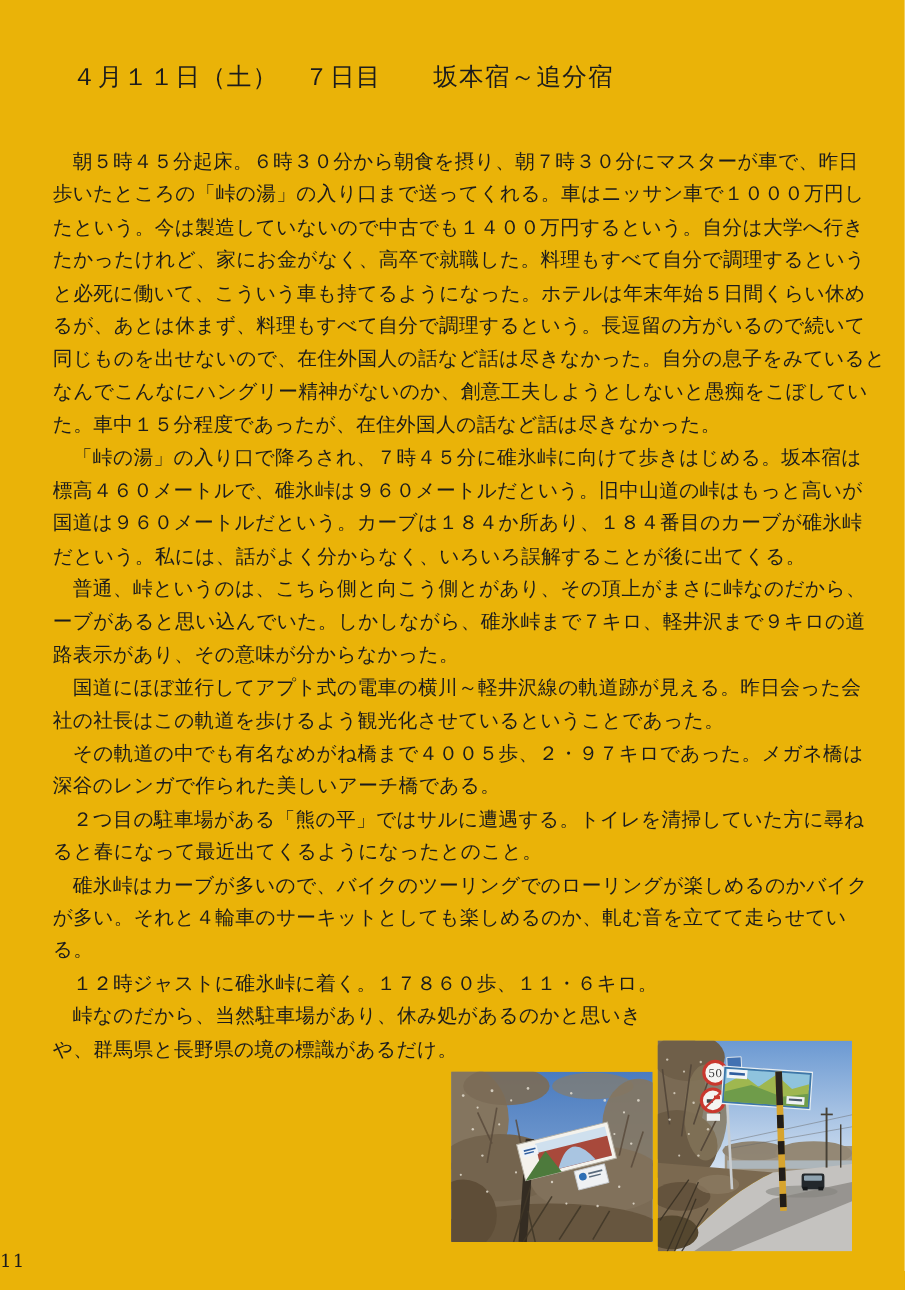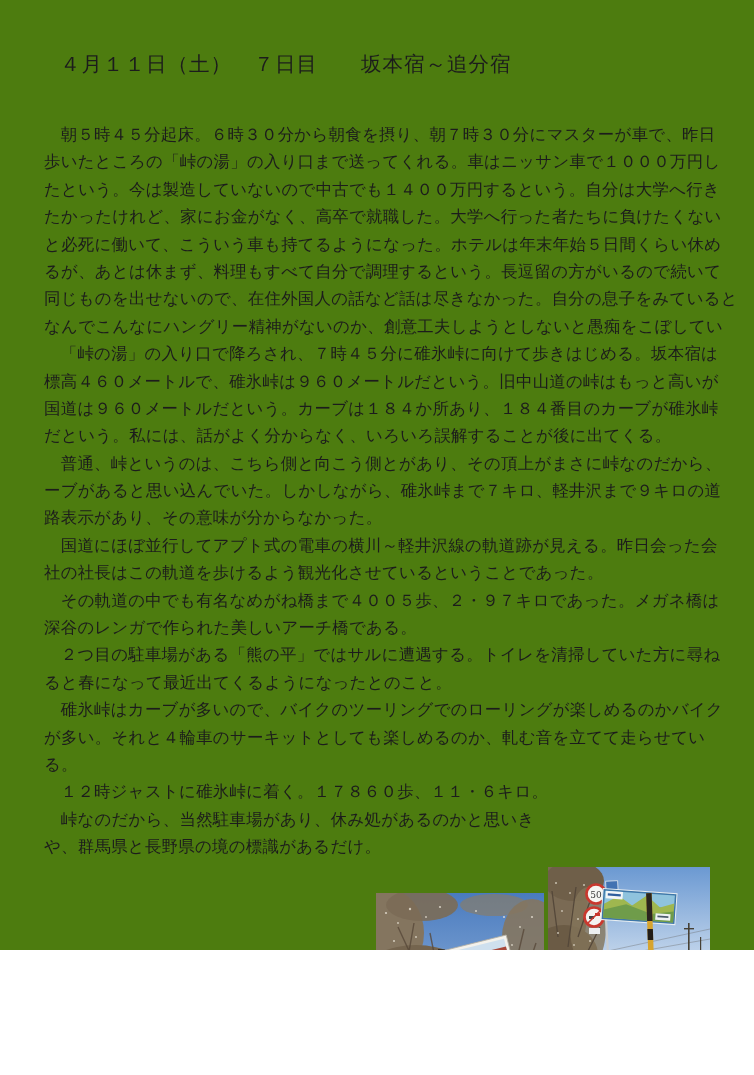--- a/index.html
+++ b/index.html
@@ -1,17 +1,17 @@
 <!DOCTYPE html>
 <html><head>
 <meta charset="utf-8">
 <style>
   html,body{margin:0;padding:0;background:#ffffff;}
   .page{
-    position:relative;width:754px;height:950px;background:#4d7c0f;overflow:hidden;
+    position:relative;width:754px;height:1075px;background:#eab308;overflow:hidden;
     font-family:"DejaVu Serif","Liberation Serif",serif;color:#1c1c1c;
   }
   .doc-title{
     position:absolute;left:60px;top:50px;margin:0;
     font-size:20.5px;font-weight:normal;letter-spacing:1px;white-space:nowrap;
   }
   .body-text{
     position:absolute;left:44px;top:121px;width:676px;
     font-size:16.4px;line-height:27.4px;letter-spacing:0.3px;
   }
@@ -29,25 +29,26 @@
 <body>
 
 <div class="page">
 
   <h1 class="doc-title">４月１１日（土）　７日目　　坂本宿～追分宿</h1>
 
   <div class="body-text">
       <div class="body-line">　朝５時４５分起床。６時３０分から朝食を摂り、朝７時３０分にマスターが車で、昨日</div>
       <div class="body-line">歩いたところの「峠の湯」の入り口まで送ってくれる。車はニッサン車で１０００万円し</div>
       <div class="body-line">たという。今は製造していないので中古でも１４００万円するという。自分は大学へ行き</div>
-      <div class="body-line">たかったけれど、家にお金がなく、高卒で就職した。大学へ行った者たちに負けたくない</div>
+      <div class="body-line">たかったけれど、家にお金がなく、高卒で就職した。料理もすべて自分で調理するという</div>
       <div class="body-line">と必死に働いて、こういう車も持てるようになった。ホテルは年末年始５日間くらい休め</div>
       <div class="body-line">るが、あとは休まず、料理もすべて自分で調理するという。長逗留の方がいるので続いて</div>
       <div class="body-line">同じものを出せないので、在住外国人の話など話は尽きなかった。自分の息子をみていると</div>
       <div class="body-line">なんでこんなにハングリー精神がないのか、創意工夫しようとしないと愚痴をこぼしてい</div>
+      <div class="body-line">た。車中１５分程度であったが、在住外国人の話など話は尽きなかった。</div>
       <div class="body-line">　「峠の湯」の入り口で降ろされ、７時４５分に碓氷峠に向けて歩きはじめる。坂本宿は</div>
       <div class="body-line">標高４６０メートルで、碓氷峠は９６０メートルだという。旧中山道の峠はもっと高いが</div>
       <div class="body-line">国道は９６０メートルだという。カーブは１８４か所あり、１８４番目のカーブが碓氷峠</div>
       <div class="body-line">だという。私には、話がよく分からなく、いろいろ誤解することが後に出てくる。</div>
       <div class="body-line">　普通、峠というのは、こちら側と向こう側とがあり、その頂上がまさに峠なのだから、</div>
       <div class="body-line">ーブがあると思い込んでいた。しかしながら、碓氷峠まで７キロ、軽井沢まで９キロの道</div>
       <div class="body-line">路表示があり、その意味が分からなかった。</div>
       <div class="body-line">　国道にほぼ並行してアプト式の電車の横川～軽井沢線の軌道跡が見える。昨日会った会</div>
       <div class="body-line">社の社長はこの軌道を歩けるよう観光化させているということであった。</div>
       <div class="body-line">　その軌道の中でも有名なめがね橋まで４００５歩、２・９７キロであった。メガネ橋は</div>

